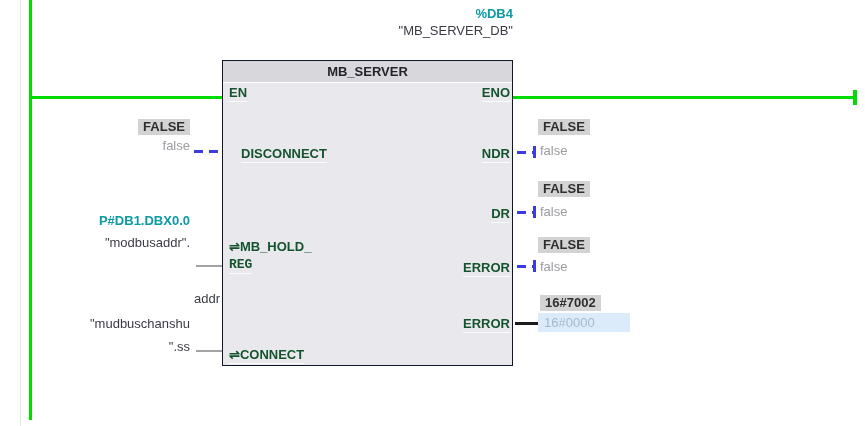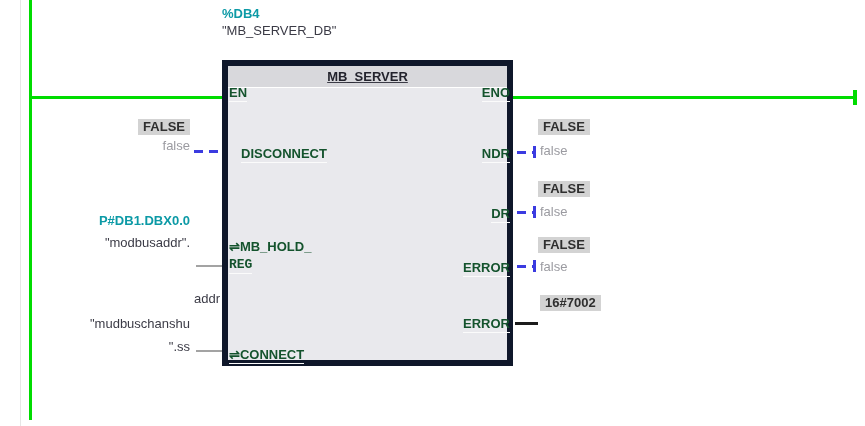--- a/index.html
+++ b/index.html
@@ -11,36 +11,36 @@
   
   .margin-line{left:20px;top:0;width:1px;height:426px;background:#e6e6e6;}
   .rail{left:29px;top:0;width:3px;height:420px;background:#00dc00;}
   .wire-green{height:3px;background:#00dc00;}
   .wire-gray{height:2px;background:#a3a3a3;}
   .wire-black{height:3px;background:#1c1c1c;}
   .wire-blue-dash{height:3px;background:repeating-linear-gradient(90deg,#3b3be0 0 9px,transparent 9px 15px);}
   .tick-blue{width:3px;height:12px;background:#3b3be0;}
   .tick-green{width:4px;height:15px;background:#00dc00;}
   
-  .block{left:222px;top:60px;width:291px;height:306px;background:#e9e9ed;border:6px solid #0f172a;box-sizing:border-box;text-decoration:underline;}
+  .block{left:222px;top:60px;width:291px;height:306px;background:#e9e9ed;border:1px solid #0f172a;box-sizing:border-box;}
   .block-title{height:21px;line-height:21px;background:#d8d8dc;border-bottom:1px solid #ffffff;
     text-align:center;font-weight:bold;color:#23232d;}
   
   .pin{line-height:15px;font-weight:bold;color:#14532d;white-space:nowrap;}
   .pin .u{display:inline-block;border-bottom:1px solid #fbfbfb;padding-bottom:1px;}
   .pin.right{text-align:right;}
   
   .monitor{background:#d3d3d3;color:#2f2f2f;font-weight:bold;padding:1px 5px;line-height:14px;white-space:nowrap;}
   .operand{color:#9b9ba1;line-height:15px;white-space:nowrap;}
   .tagname{color:#3b3b46;line-height:15px;white-space:nowrap;}
   .addr-teal{color:#0c9aa6;font-weight:bold;line-height:15px;white-space:nowrap;}
   .ralign{text-align:right;}
   .edit-field{background:#dcebf9;color:#a4bacd;padding:2px 6px;line-height:15px;white-space:nowrap;}
   
-  .hdr{left:222px;width:291px;text-align:left;line-height:16px;}
+  .hdr{left:222px;width:291px;text-align:right;line-height:16px;}
 </style>
 </head>
 <body>
 
 <div id="stage">
 
   <div class="abs margin-line"></div>
   <div class="abs rail"></div>
   <div class="abs wire-green" style="left:30px;top:96px;width:192px;"></div>
   <div class="abs wire-green" style="left:513px;top:96px;width:343px;"></div>
@@ -88,14 +88,15 @@
   <div class="abs monitor" style="left:538px;top:181px;">FALSE</div>
   <div class="abs operand" style="left:540px;top:204px;">false</div>
 
   <div class="abs wire-blue-dash" style="left:517px;top:265px;width:17px;"></div>
   <div class="abs tick-blue" style="left:533px;top:260px;"></div>
   <div class="abs monitor" style="left:538px;top:237px;">FALSE</div>
   <div class="abs operand" style="left:540px;top:259px;">false</div>
 
   <div class="abs wire-black" style="left:515px;top:322px;width:23px;"></div>
   <div class="abs monitor" style="left:540px;top:295px;">16#7002</div>
+  <div class="abs edit-field" style="left:538px;top:313px;min-width:80px;">16#0000</div>
 
 </div>
 
 </body></html>

